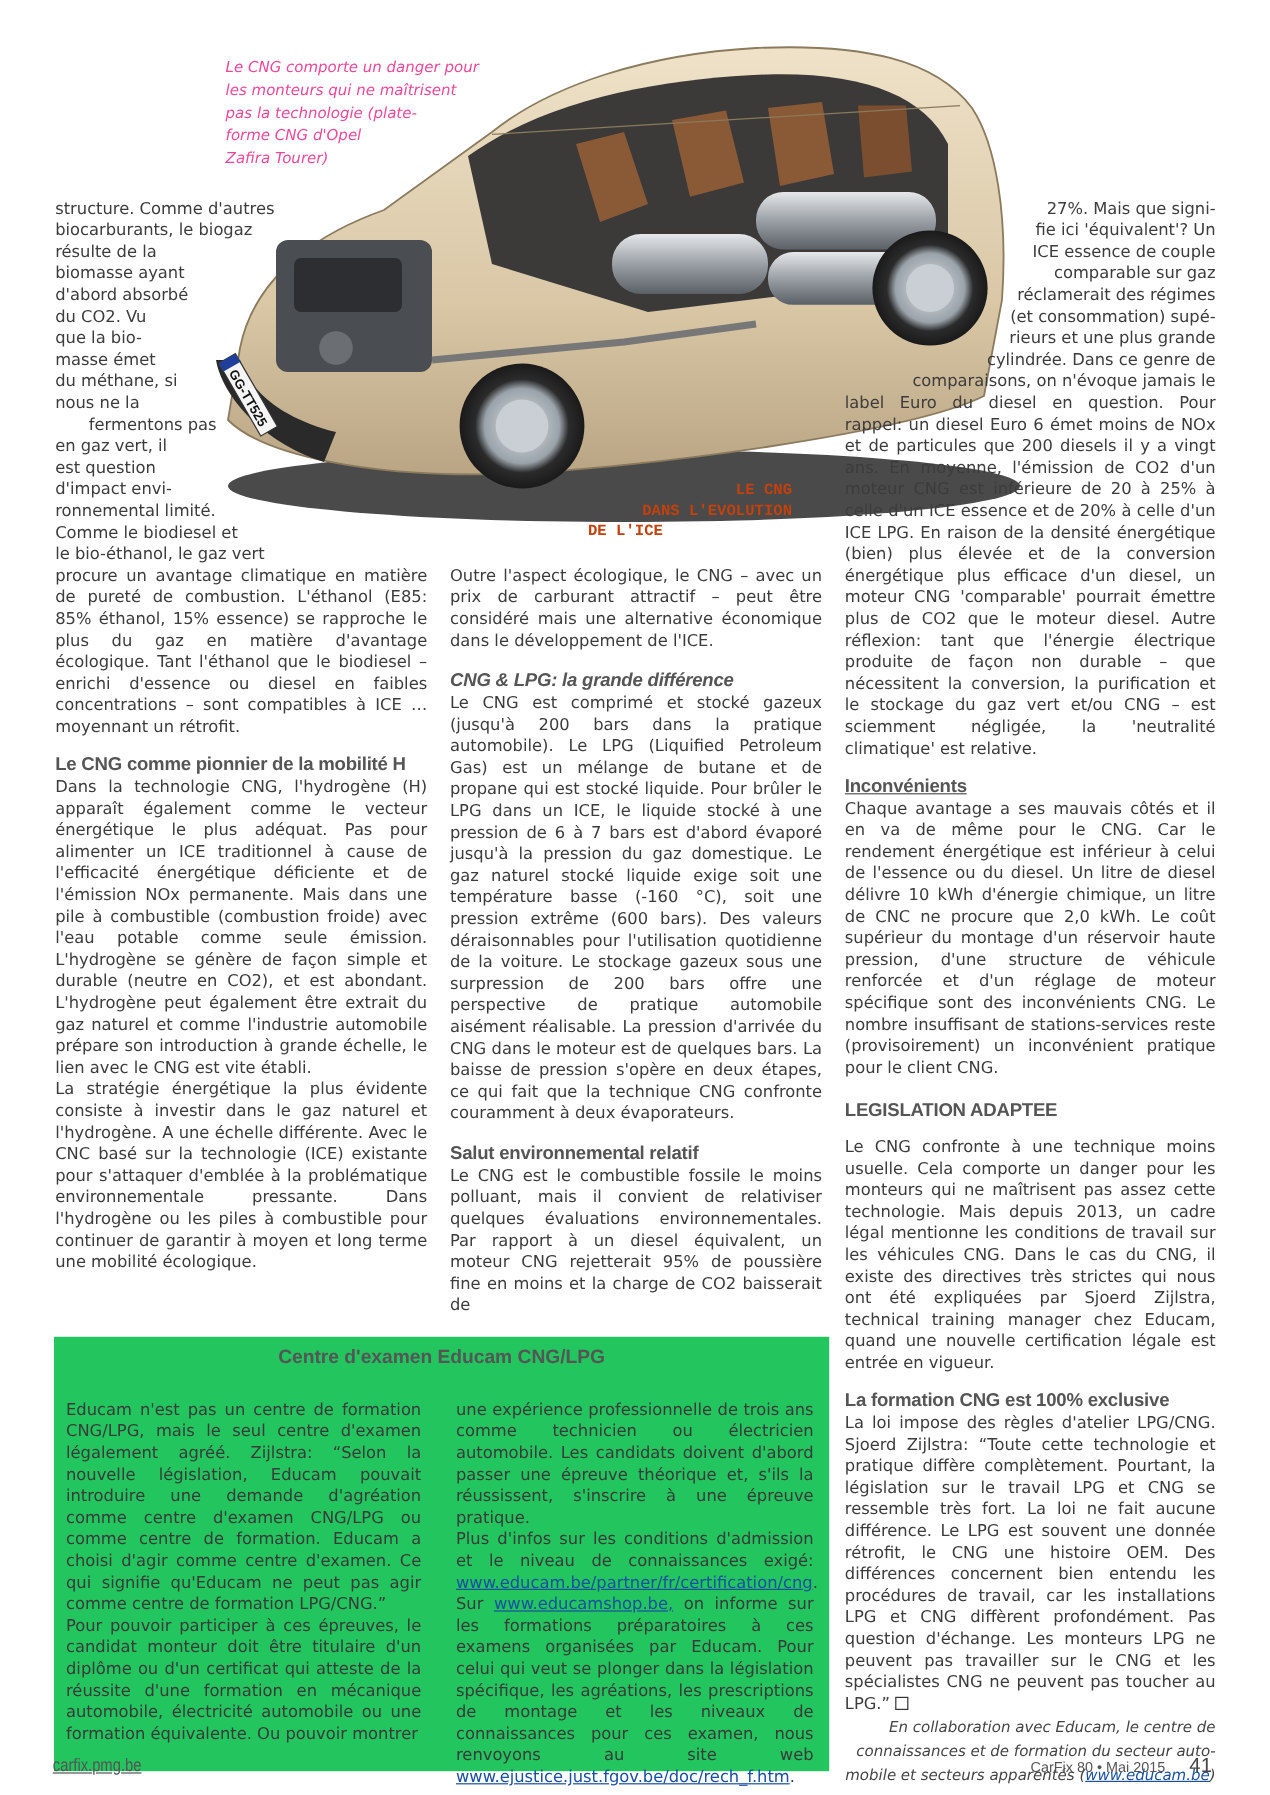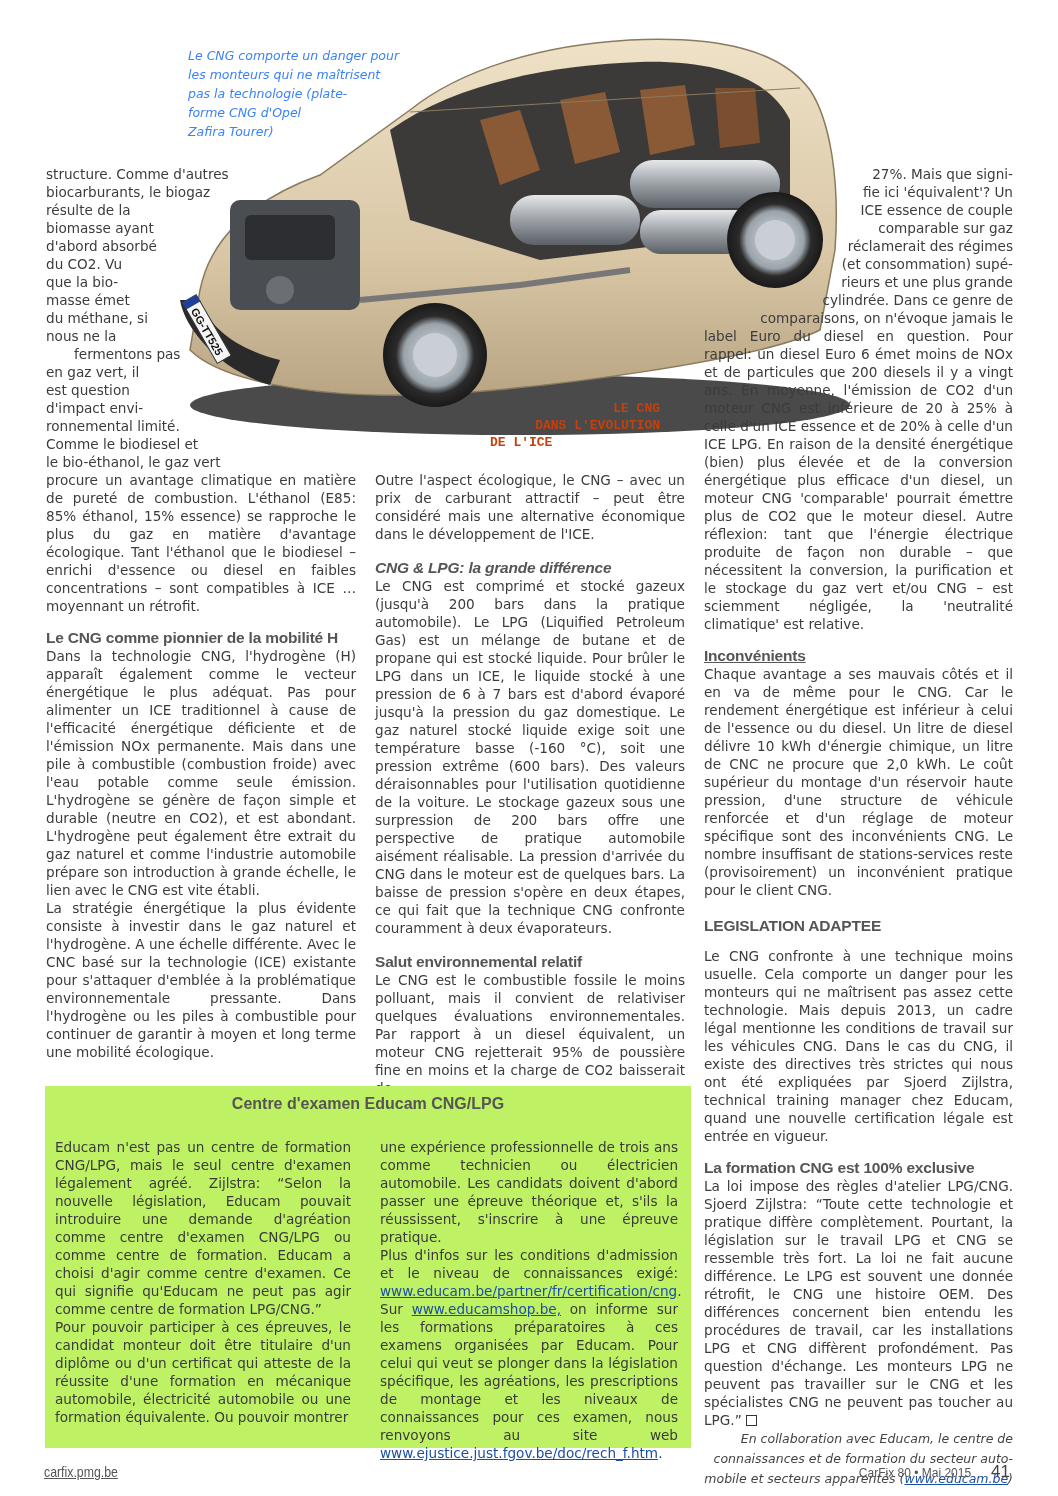--- a/index.html
+++ b/index.html
@@ -3,25 +3,25 @@
   <meta charset="utf-8">
   <style>
     html, body { margin: 0; padding: 0; background: #ffffff; }
     body { width: 1058px; height: 1496px; position: relative; overflow: hidden;
            font-family: "DejaVu Sans", sans-serif; color: #3a3a3a; }
     .abs { position: absolute; }
     .txt { font-size: 13.6px; line-height: 18px; text-align: justify; color: #3c3c3c; }
     .txt p { margin: 0; }
     .h { font-family: "Liberation Sans", sans-serif; font-weight: bold; font-size: 15.5px;
          color: #555; line-height: 18px; margin: 0; letter-spacing: -0.2px; }
-    .caption { font-style: italic; font-size: 12.5px; line-height: 19px; color: #3b82f6; }
+    .caption { font-style: italic; font-size: 12.5px; line-height: 19px; color: #ec4899; }
     .car { left: 160px; top: 0; width: 700px; height: 440px; }
     .headline { font-family: Liberation Mono, monospace; font-weight: bold; font-size: 13px;
                 line-height: 17px; color: #c2410c; text-align: right; }
-    .box { left: 45px; top: 1086px; width: 646px; height: 362px; background: #bef264; }
+    .box { left: 45px; top: 1114px; width: 646px; height: 362px; background: #22c55e; }
     .box-title { font-family: "Liberation Sans", sans-serif; font-weight: bold; font-size: 16px;
                  color: #555; text-align: center; position: absolute; left: 0; right: 0; top: 9px; }
     .box .txt { color: #3a3a3a; }
     a.link { color: #1a4fa3; text-decoration: underline; }
     .footer-left { left: 44px; top: 1463px; font-family: "Liberation Sans Narrow", "Liberation Sans", sans-serif;
                    font-size: 15px; color: #555; text-decoration: underline; transform: scaleX(0.82); transform-origin: left; }
     .footer-right { right: 48px; top: 1462px; font-family: "Liberation Sans", sans-serif; font-size: 12px; color: #555; }
     .footer-right .pg { font-size: 17px; color: #444; margin-left: 20px; }
     .endmark { display: inline-block; width: 9px; height: 9px; border: 1.5px solid #333; vertical-align: -1px; }
     .credit { font-style: italic; font-size: 12.5px; line-height: 20px; text-align: right; color: #444; }

